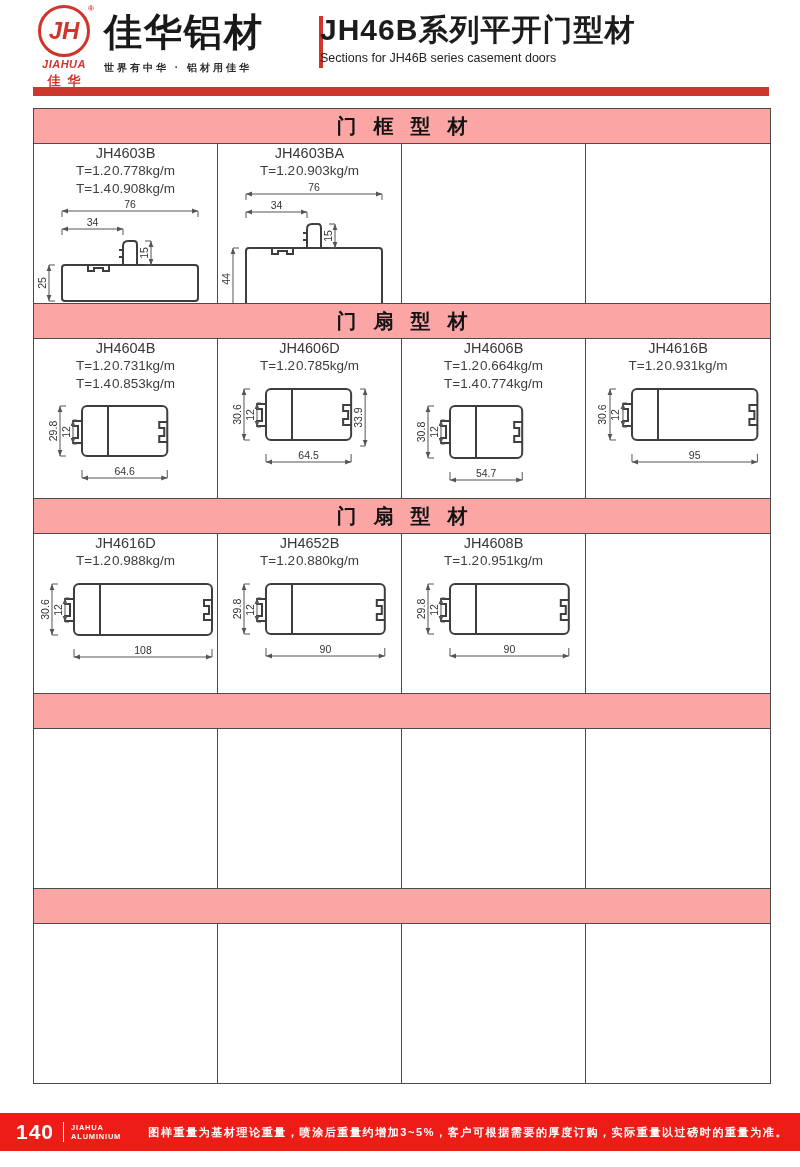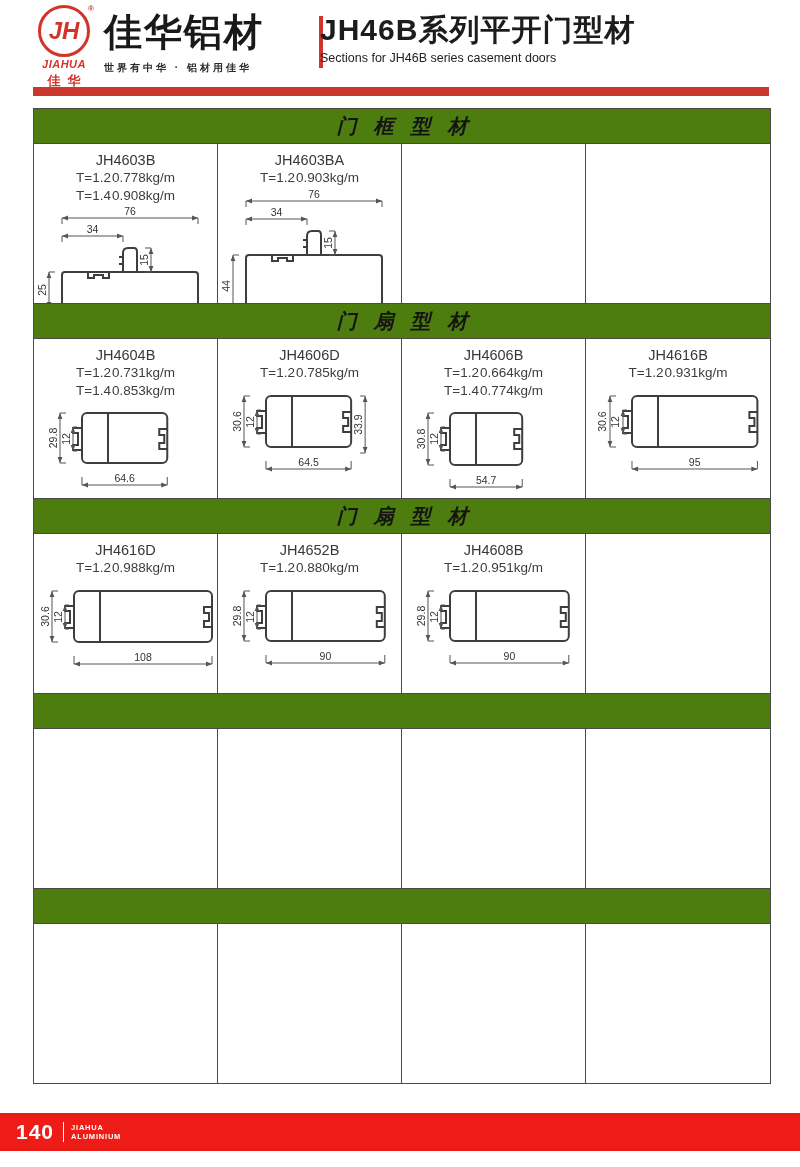--- a/index.html
+++ b/index.html
@@ -20,27 +20,27 @@
   .brand-tag{margin-top:7px;font-size:10px;color:#2b2b2b;letter-spacing:3px;font-weight:bold;}
   .hdr-div{position:absolute;left:319px;top:16px;width:4px;height:52px;background:#d2342a;}
   .titleblk{position:absolute;left:320px;top:13px;}
   .doc-title{font-size:30px;font-weight:bold;color:#1c1c1c;letter-spacing:1px;line-height:1.15;}
   .doc-sub{margin-top:3px;font-size:12.5px;color:#222222;}
 
   .redbar{position:absolute;left:33px;top:87px;width:736px;height:9px;background:#cb372c;}
 
   
   .cat{position:absolute;left:33px;top:108px;width:736px;border:1px solid #4a4a4a;background:#fff;}
-  .sec-h{height:34px;background:#4d7c0f;border-bottom:1px solid #4a4a4a;display:flex;
-         align-items:center;justify-content:center;font-style:italic;}
+  .sec-h{height:34px;background:#fca5a5;border-bottom:1px solid #4a4a4a;display:flex;
+         align-items:center;justify-content:center;}
   .sec-h + .sec-row + .sec-h{border-top:1px solid #4a4a4a;justify-content:center;}
   .sec-h span{font-size:20px;font-weight:bold;color:#141414;letter-spacing:17px;text-indent:17px;}
   .sec-row{display:grid;grid-template-columns:1fr 1fr 1fr 1fr;height:159px;}
   .cell{border-right:1px solid #4a4a4a;display:flex;flex-direction:column;align-items:center;
-        padding-top:7px;box-sizing:border-box;overflow:hidden;}
+        box-sizing:border-box;overflow:hidden;}
   .cell:last-child{border-right:none;}
   .p-code{font-size:14.5px;color:#383838;line-height:1.25;}
   .p-spec{display:flex;gap:1px;font-size:13.5px;color:#3d3d3d;line-height:1.3;}
   .p-draw{margin-top:2px;}
   svg text{font-family:"Liberation Sans","DejaVu Sans",sans-serif;}
 
   
   .ftr{position:absolute;left:0;top:1113px;width:800px;height:38px;background:#ed1c16;
        display:flex;align-items:center;color:#ffffff;}
   .ftr-num{font-size:21px;font-weight:bold;margin-left:16px;letter-spacing:1px;}
@@ -425,15 +425,16 @@
       </div>
     </div>
 
   <div class="ftr">
     <span class="ftr-num">140</span>
     <span class="ftr-sep"></span>
     <span class="ftr-brand">
       <span>JIAHUA</span><br>
       <span>ALUMINIUM</span>
     </span>
+    <span class="ftr-note">图样重量为基材理论重量，喷涂后重量约增加3~5%，客户可根据需要的厚度订购，实际重量以过磅时的重量为准。</span>
   </div>
 
 </div>
 
 </body></html>

